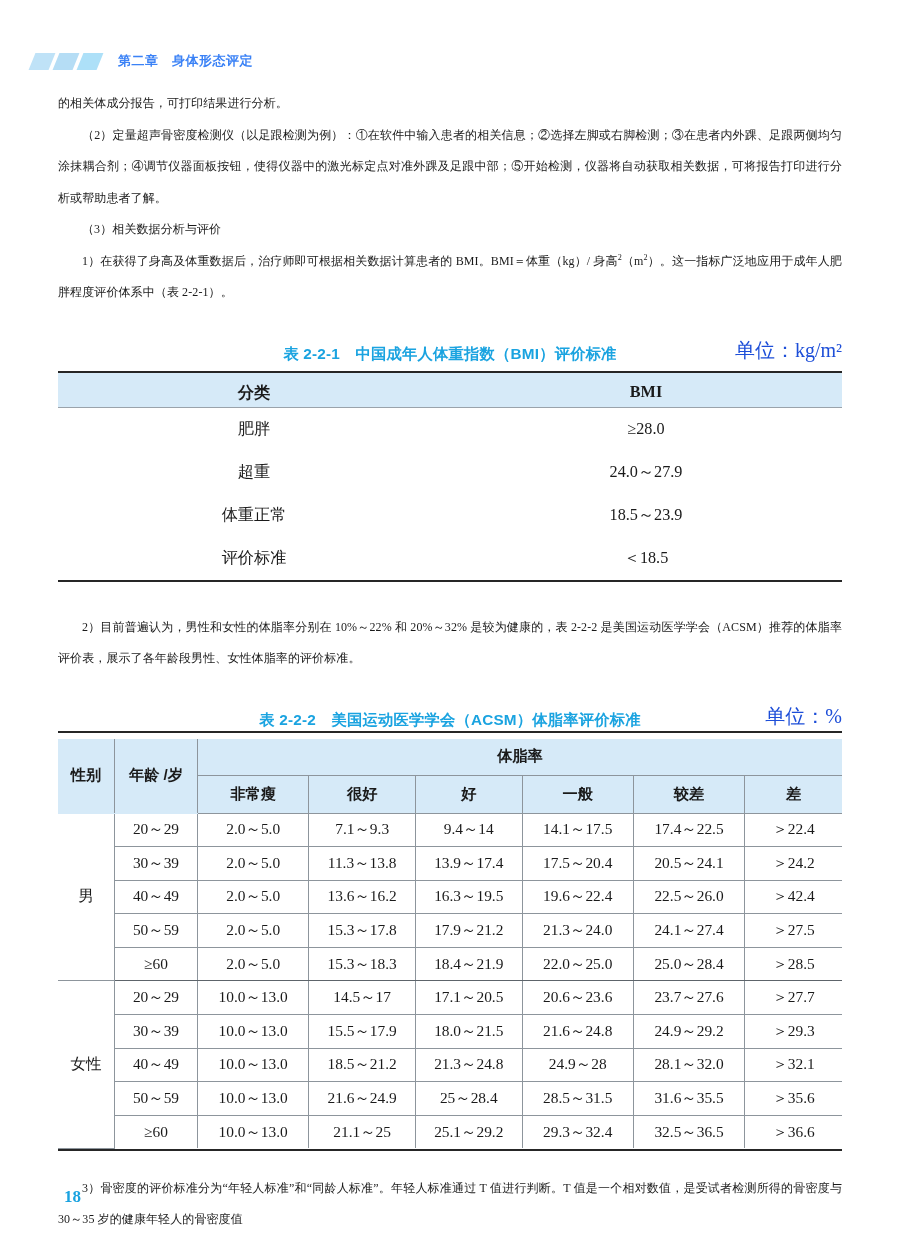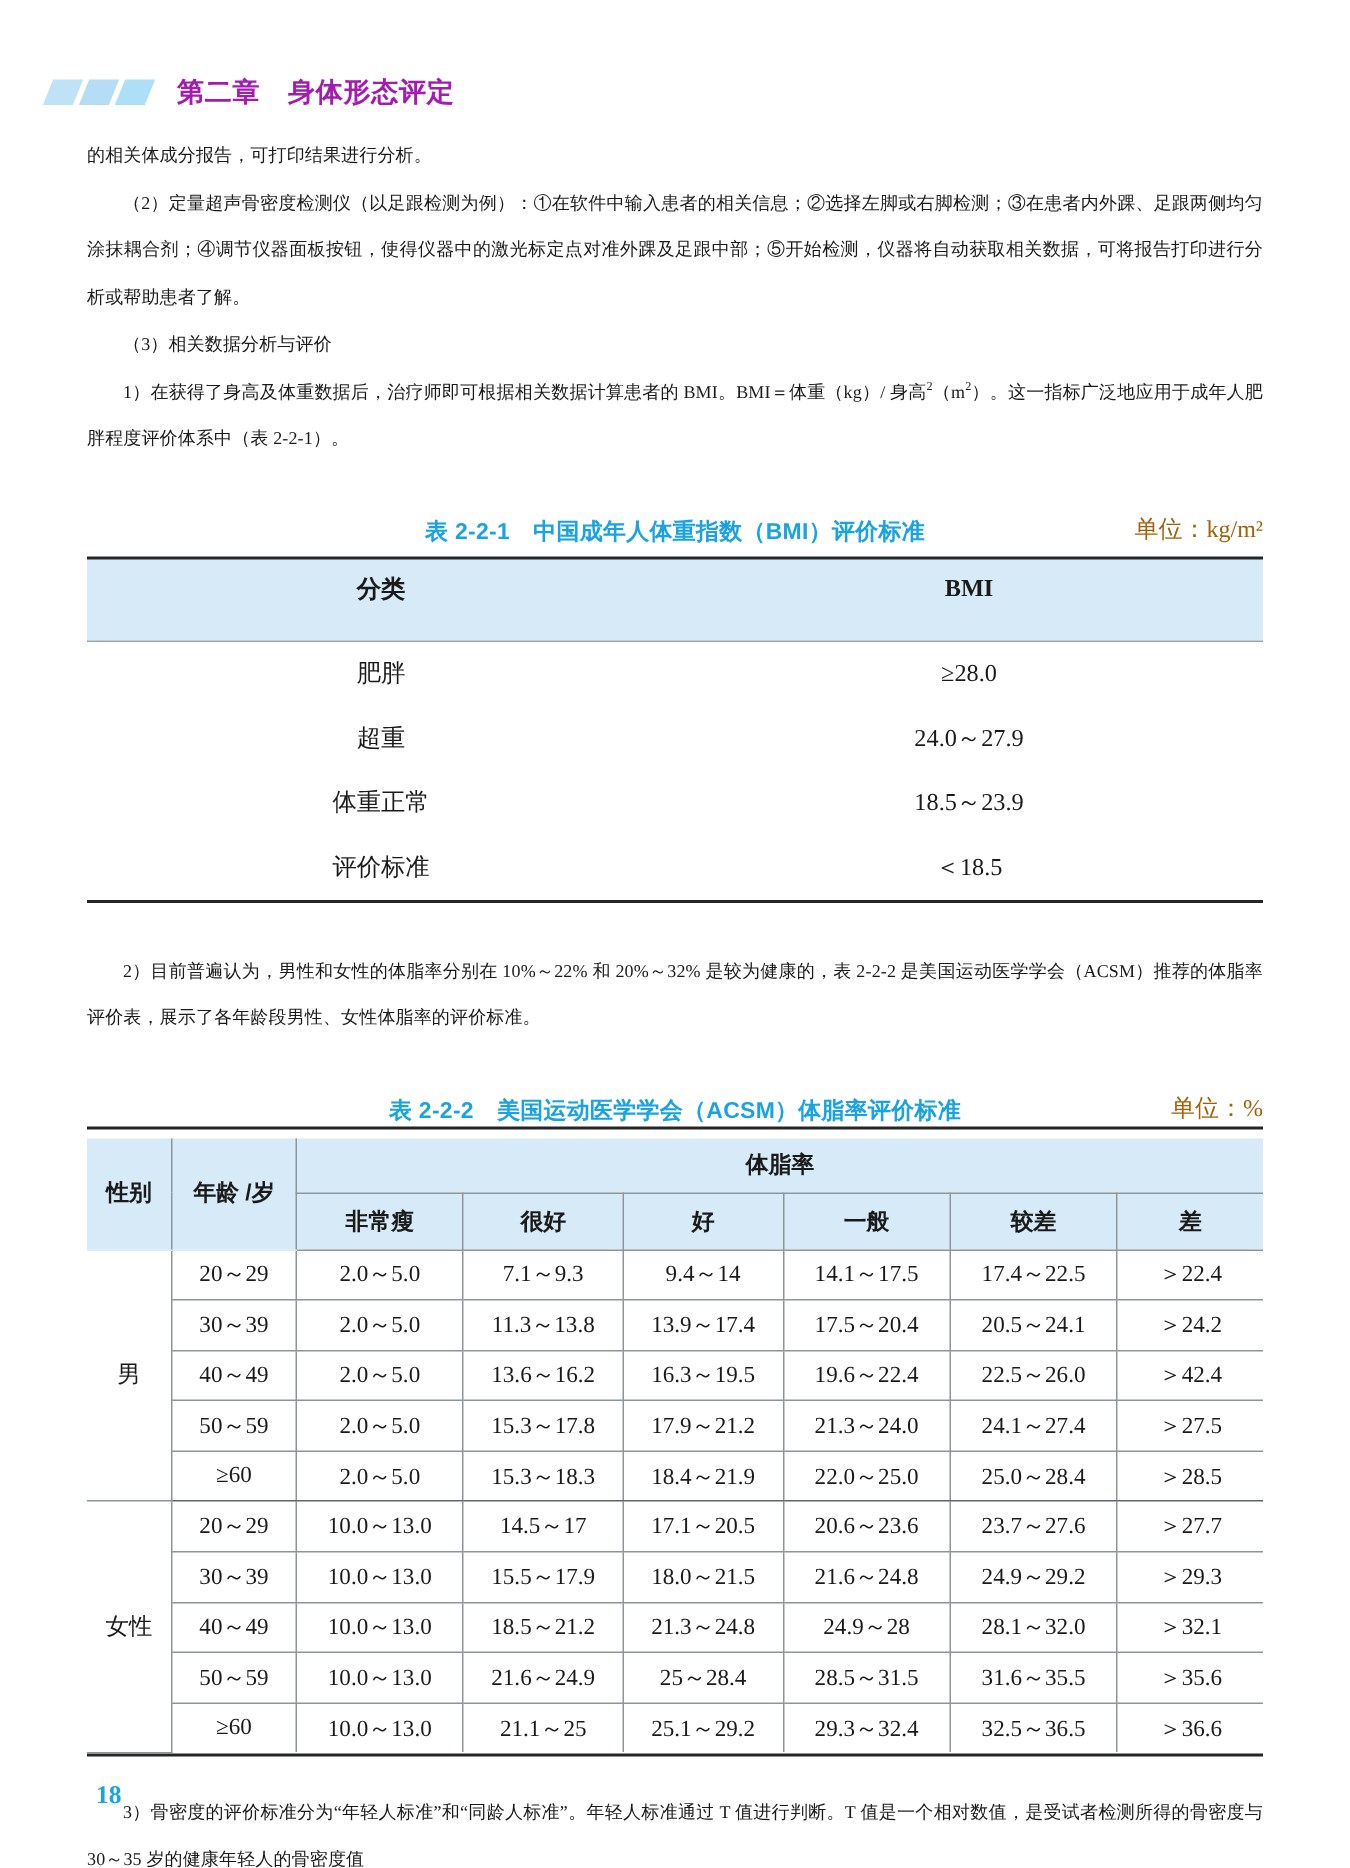--- a/index.html
+++ b/index.html
@@ -41,24 +41,24 @@
   }
   .stripe {
     width: 20px;
     height: 17px;
     background: #bfe2f7;
     transform: skewX(-22deg);
   }
   .stripe.s2 { background: #b5ddf5; }
   .stripe.s3 { background: #ade0f8; }
   .run-head-title {
-    color: #a21caf;
+    color: #3b82f6;
     font-family: Liberation Mono, monospace;
     font-weight: bold;
-    font-size: 18px;
+    font-size: 13px;
     letter-spacing: 0.5px;
     white-space: pre;
   }
 
   
   .body-col {
     position: absolute;
     left: 58px;
     right: 58px;
     top: 88px;
@@ -88,37 +88,37 @@
     font-family: "Liberation Sans", "DejaVu Sans", sans-serif;
     font-weight: bold;
     font-size: 15.3px;
     white-space: pre;
     letter-spacing: 0.2px;
   }
   .cap-unit {
     position: absolute;
     right: 0;
     bottom: 1px;
-    font-size: 16px;
-    color: #a16207;
+    font-size: 20px;
+    color: #1d4ed8;
     font-family: "Liberation Serif", "DejaVu Serif", serif;
     white-space: pre;
   }
 
   
   table.t1 {
     width: 100%;
     border-collapse: collapse;
     font-size: 16.2px;
     margin-top: 6px;
   }
   table.t1 thead th {
     background: #d6eaf8;
     font-weight: bold;
-    padding: 9px 0 23px 0;
+    padding: 9px 0 3px 0;
     border-top: 2.6px solid #262626;
     border-bottom: 1.4px solid #9aa3ab;
     text-align: center;
   }
   table.t1 tbody td {
     padding: 10.5px 0 10.5px 0;
     text-align: center;
     border: none;
   }
   table.t1 tbody tr:last-child td {

